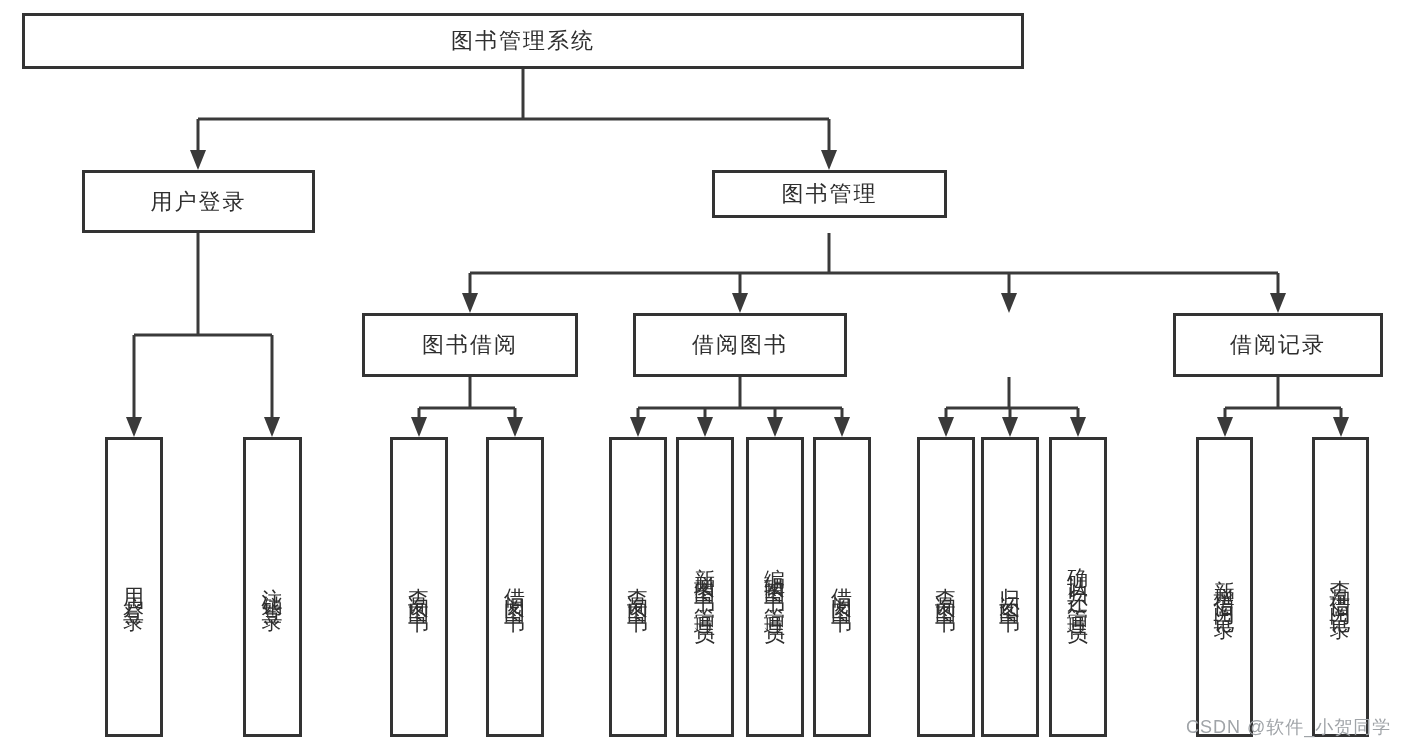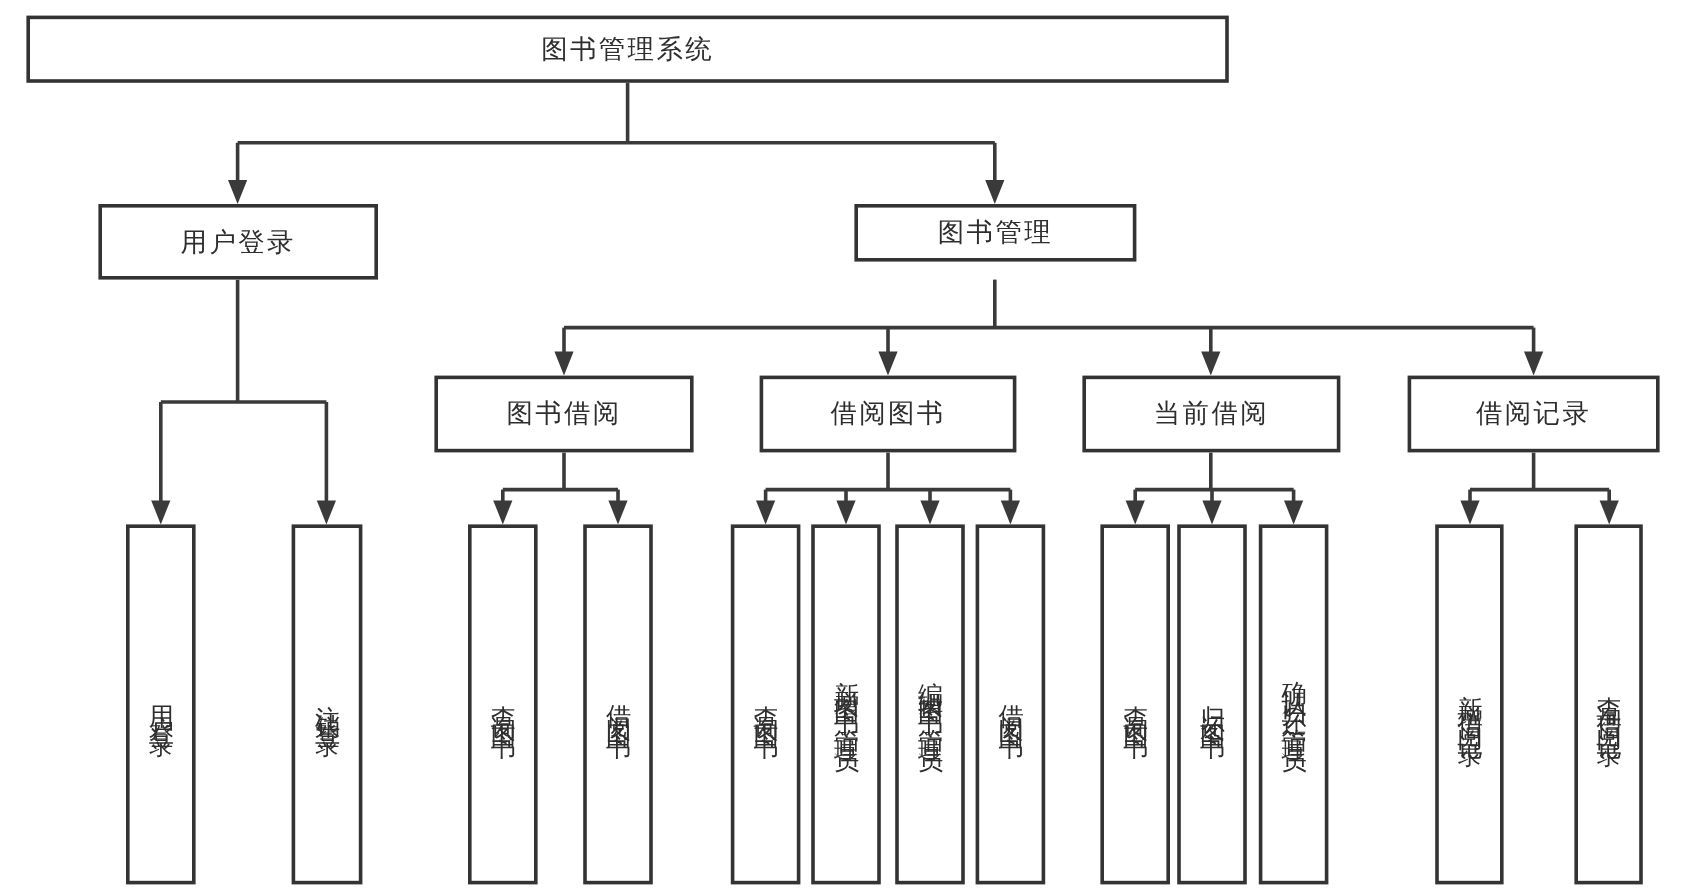--- a/index.html
+++ b/index.html
@@ -130,34 +130,34 @@
     </g>
   </svg>
 
   <div class="box h-box" style="left:22px;top:13px;width:1002px;height:56px;text-align:center;">图书管理系统</div>
 
   <div class="box h-box" style="left:82px;top:170px;width:233px;height:63px;">用户登录</div>
   <div class="box h-box" style="left:712px;top:170px;width:235px;height:48px;">图书管理</div>
 
   <div class="box h-box" style="left:362px;top:313px;width:216px;height:64px;">图书借阅</div>
   <div class="box h-box" style="left:633px;top:313px;width:214px;height:64px;">借阅图书</div>
-  <div class="box h-box" style="left:902px;top:313px;width:215px;height:64px;">当前借阅</div>
   <div class="box h-box" style="left:1173px;top:313px;width:210px;height:64px;">借阅记录</div>
 
   <div class="box v-box" style="left:105px;top:437px;width:58px;height:300px;">用户登录</div>
   <div class="box v-box" style="left:243px;top:437px;width:59px;height:300px;">注销登录</div>
 
   <div class="box v-box" style="left:390px;top:437px;width:58px;height:300px;">查询图书</div>
   <div class="box v-box" style="left:486px;top:437px;width:58px;height:300px;">借阅图书</div>
 
   <div class="box v-box" style="left:609px;top:437px;width:58px;height:300px;">查询图书</div>
   <div class="box v-box" style="left:676px;top:437px;width:58px;height:300px;">新增图书（管理员）</div>
   <div class="box v-box" style="left:746px;top:437px;width:58px;height:300px;">编辑图书（管理员）</div>
   <div class="box v-box" style="left:813px;top:437px;width:58px;height:300px;">借阅图书</div>
 
   <div class="box v-box" style="left:917px;top:437px;width:58px;height:300px;">查询图书</div>
   <div class="box v-box" style="left:981px;top:437px;width:58px;height:300px;">归还图书</div>
   <div class="box v-box" style="left:1049px;top:437px;width:58px;height:300px;">确认归还（管理员）</div>
 
   <div class="box v-box" style="left:1196px;top:437px;width:57px;height:300px;">新增借阅记录</div>
   <div class="box v-box" style="left:1312px;top:437px;width:57px;height:300px;">查询借阅记录</div>
 
+  <div class="watermark">CSDN @软件_小贺同学</div>
 </div>
 
 </body></html>

